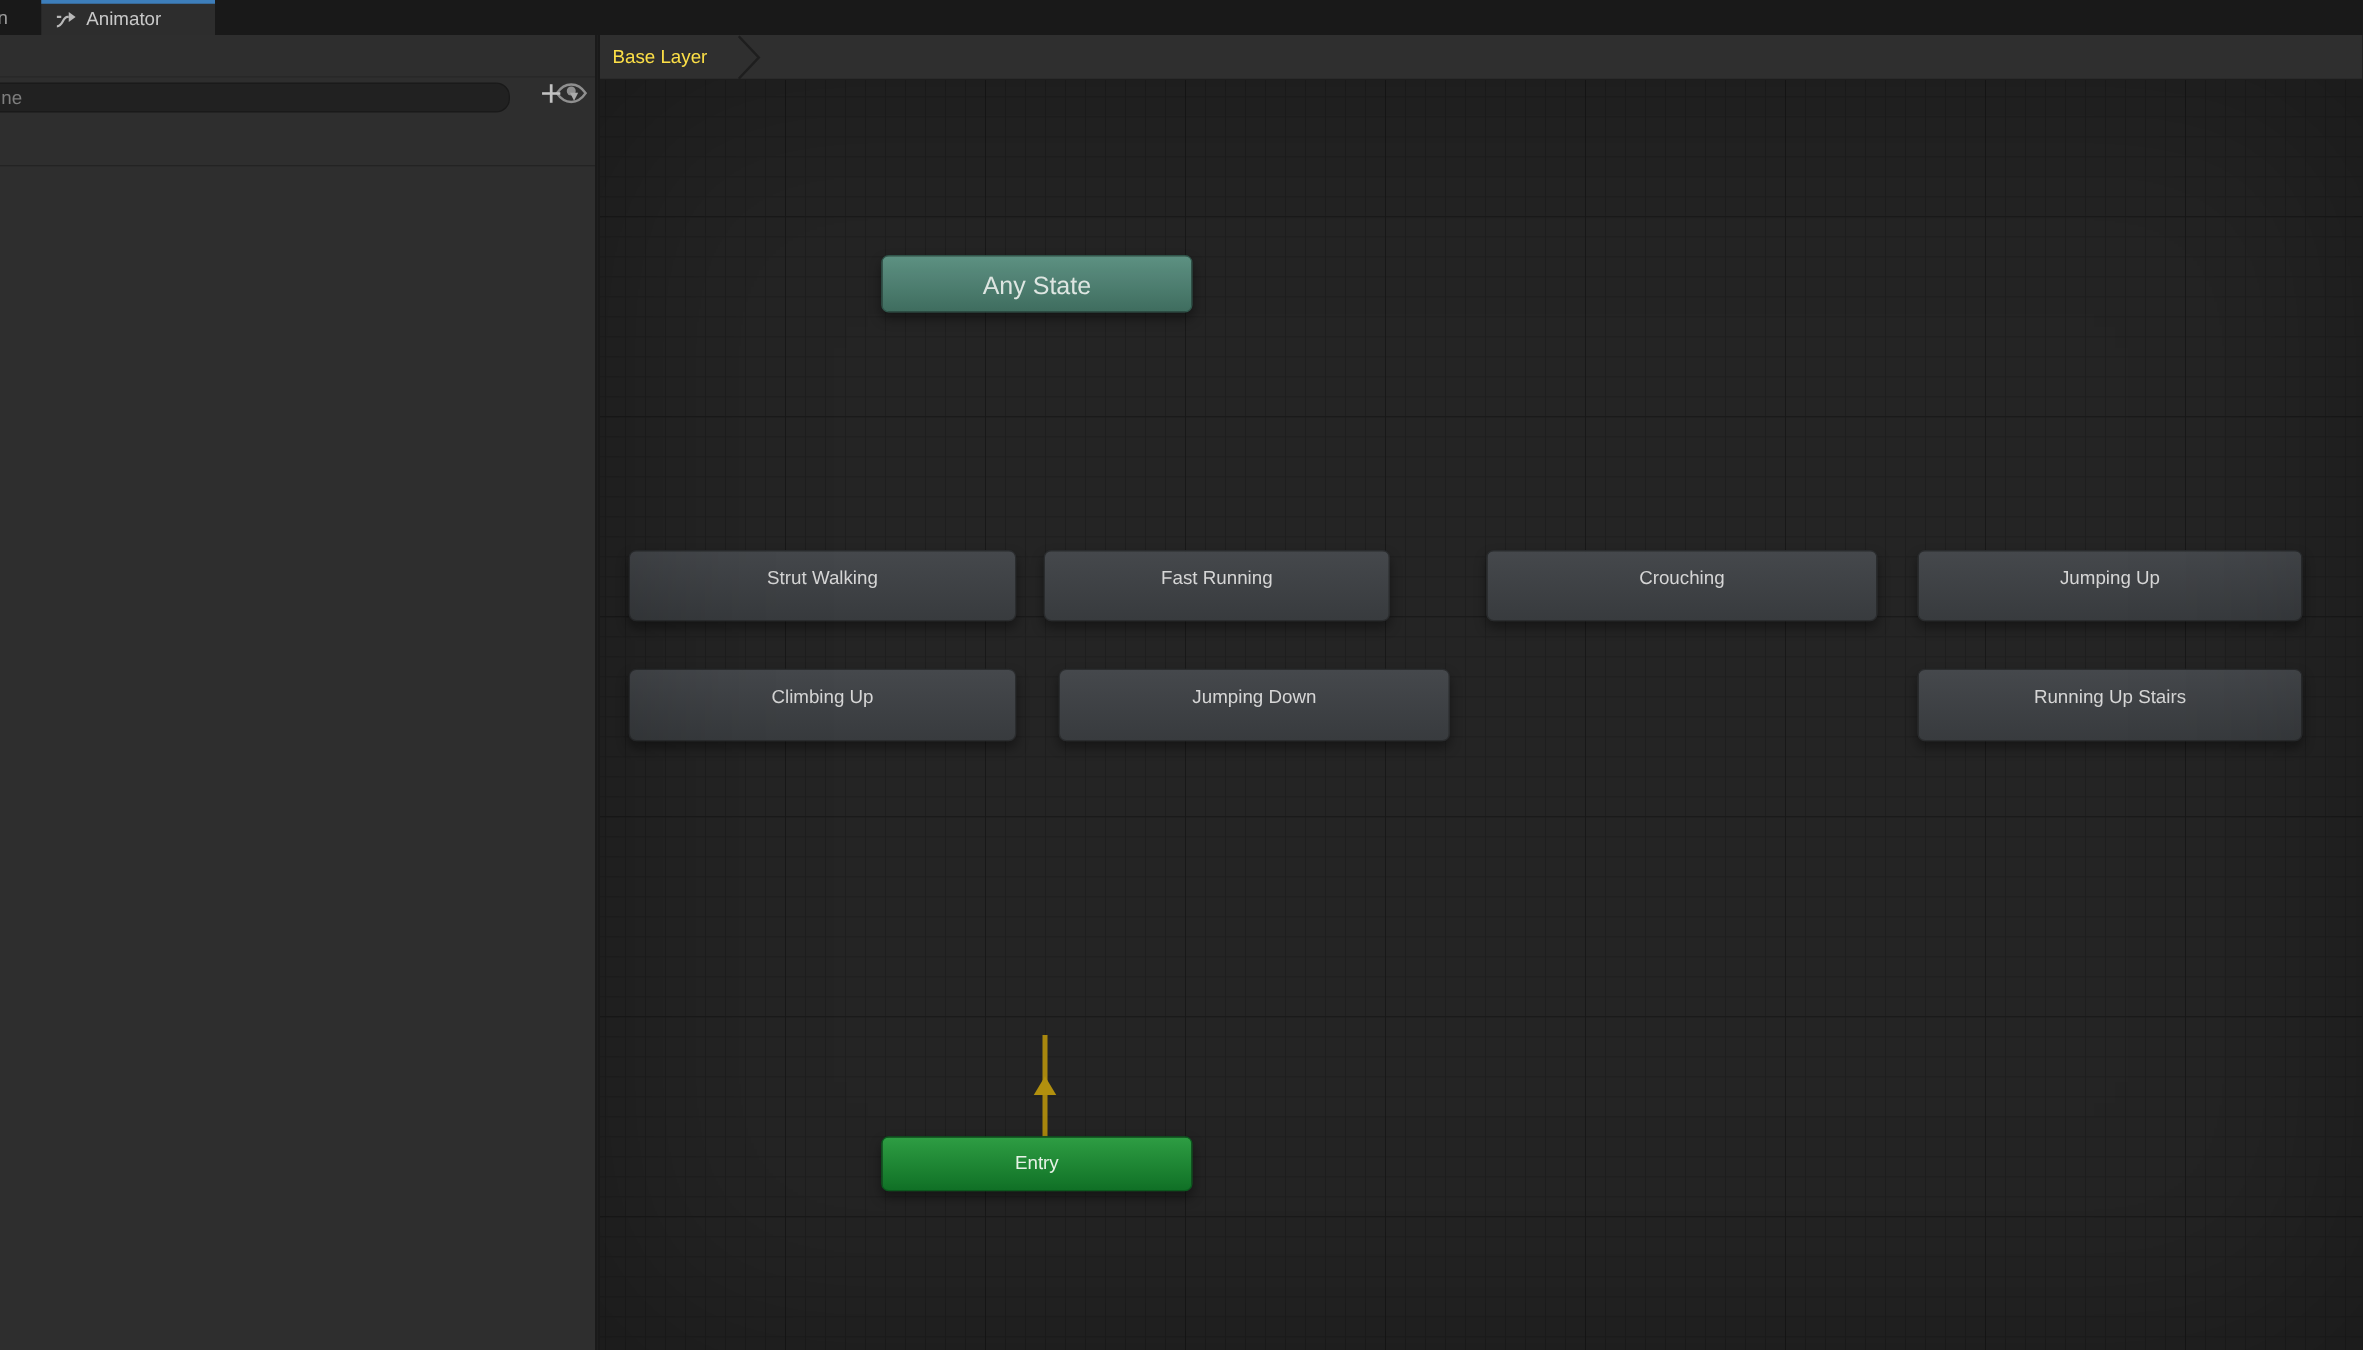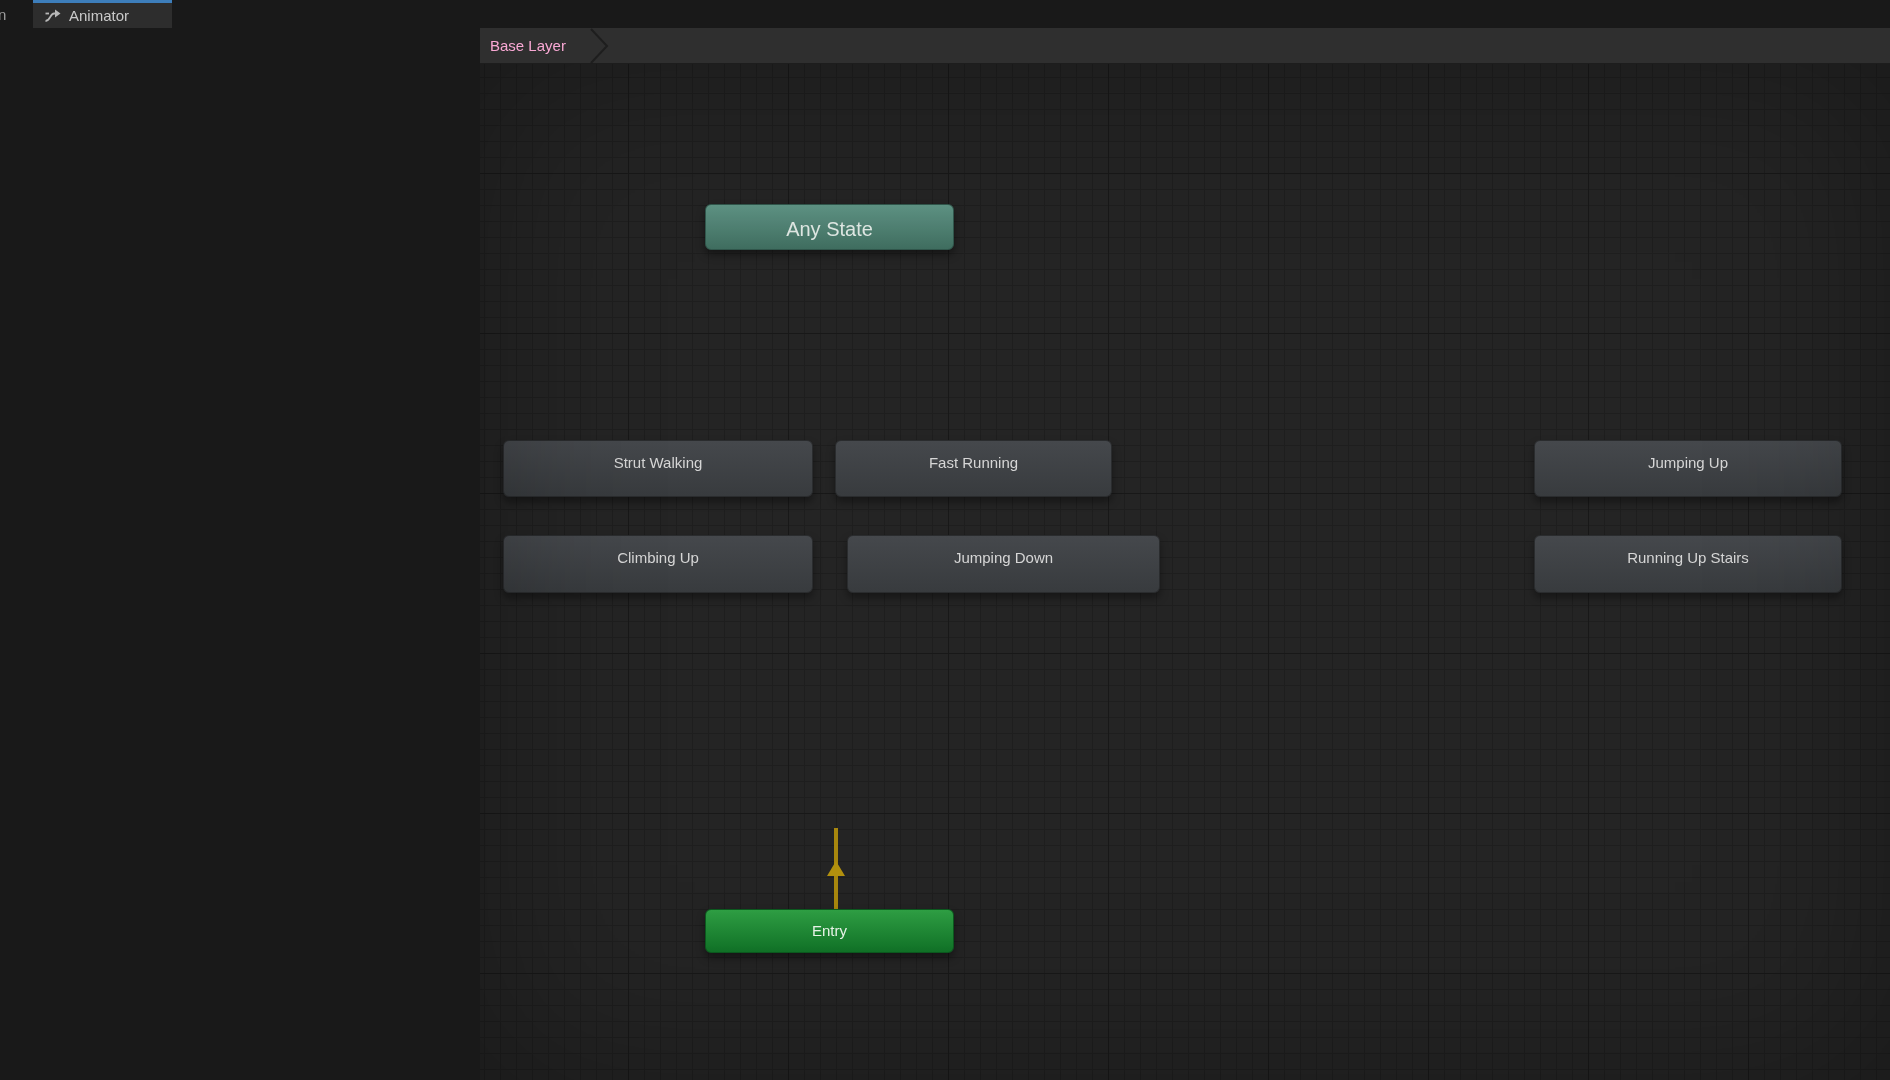--- a/index.html
+++ b/index.html
@@ -30,21 +30,21 @@
               color:#c2c2c2; font-size:30px; font-weight:300; line-height:32px;
               text-align:center; cursor:pointer; }
   .caret-btn { position:absolute; left:456px; top:41px; color:#ababab; font-size:13px; cursor:pointer; }
   .list-divider { position:absolute; left:0; top:104px; width:100%; height:1px; background:#232323; }
 
   
   .canvas { position:absolute; left:480px; top:28px; width:1410px; height:1052px; background:#242424; }
   .canvas-header { position:absolute; left:0; top:0; width:100%; height:36px;
                    background:#2f2f2f; border-bottom:1px solid #1d1d1d; }
   .breadcrumb-label { position:absolute; left:10px; top:0; height:36px; line-height:36px;
-                      color:#f9a8d4; font-size:15px; }
+                      color:#fde047; font-size:15px; }
   .breadcrumb-chevron { position:absolute; left:110px; top:0; }
 
   .grid { position:absolute; left:0; top:36px; width:1410px; height:1016px;
           background-color:#242424;
           background-image:
             linear-gradient(to right , #181818 1px, transparent 1px),
             linear-gradient(to bottom, #181818 1px, transparent 1px),
             linear-gradient(to right , #1e1e1e 1px, transparent 1px),
             linear-gradient(to bottom, #1e1e1e 1px, transparent 1px);
           background-size:160px 160px, 160px 160px, 16px 16px, 16px 16px;
@@ -81,38 +81,52 @@
     <div class="tab-active">
       <svg class="tab-icon" width="18" height="15" viewBox="0 0 18 15">
         <path d="M1.5 13 C6.5 13 6 5.5 10 5.5 L11 5.5" fill="none" stroke="#b8b8b8" stroke-width="1.8"></path>
         <path d="M1.5 5.5 L5 5.5" fill="none" stroke="#b8b8b8" stroke-width="1.8"></path>
         <polygon points="11,1.5 16.5,5.5 11,9.5" fill="#b8b8b8"></polygon>
       </svg>
       <span>Animator</span>
     </div>
   </div>
 
+  <div class="sidebar">
+    <div class="eye-btn">
+      <svg width="26" height="17" viewBox="0 0 26 17">
+        <path d="M13 1.5 C7.5 1.5 3.5 5.5 1.5 8.5 C3.5 11.5 7.5 15.5 13 15.5 C18.5 15.5 22.5 11.5 24.5 8.5 C22.5 5.5 18.5 1.5 13 1.5 Z" fill="none" stroke="#8f8f8f" stroke-width="2"></path>
+        <circle cx="13" cy="6.8" r="3.6" fill="#8f8f8f"></circle>
+      </svg>
+    </div>
+    <div class="sidebar-topline"></div>
+    <input class="search-input" type="text" value="ne" style="">
+    <div class="plus-btn">+</div>
+    <div class="caret-btn">▾</div>
+    <div class="list-divider"></div>
+  </div>
 
   <div class="canvas">
     <div class="canvas-header">
       <span class="breadcrumb-label">Base Layer</span>
       <svg class="breadcrumb-chevron" width="22" height="36" viewBox="0 0 22 36">
         <polyline points="1,1 17,18 1,35" fill="none" stroke="#1e1e1e" stroke-width="2"></polyline>
       </svg>
     </div>
 
     <div class="grid"></div>
 
     <div class="trans-line"></div>
     <div class="trans-arrow"></div>
 
     <div class="node n-teal" style="left:225px; top:176px; width:249px; height:46px;">Any State</div>
 
     <div class="node n-gray" style="left:23px;   top:412px; width:310px; height:57px;">Strut Walking</div>
     <div class="node n-gray" style="left:355px;  top:412px; width:277px; height:57px;">Fast Running</div>
+    <div class="node n-gray" style="left:709px;  top:412px; width:313px; height:57px;">Crouching</div>
     <div class="node n-gray" style="left:1054px; top:412px; width:308px; height:57px;">Jumping Up</div>
 
     <div class="node n-gray" style="left:23px;   top:507px; width:310px; height:58px;">Climbing Up</div>
     <div class="node n-gray" style="left:367px;  top:507px; width:313px; height:58px;">Jumping Down</div>
     <div class="node n-gray" style="left:1054px; top:507px; width:308px; height:58px;">Running Up Stairs</div>
 
     <div class="node n-green" style="left:225px; top:881px; width:249px; height:44px;">Entry</div>
 
     <div class="vignette"></div>
   </div>

